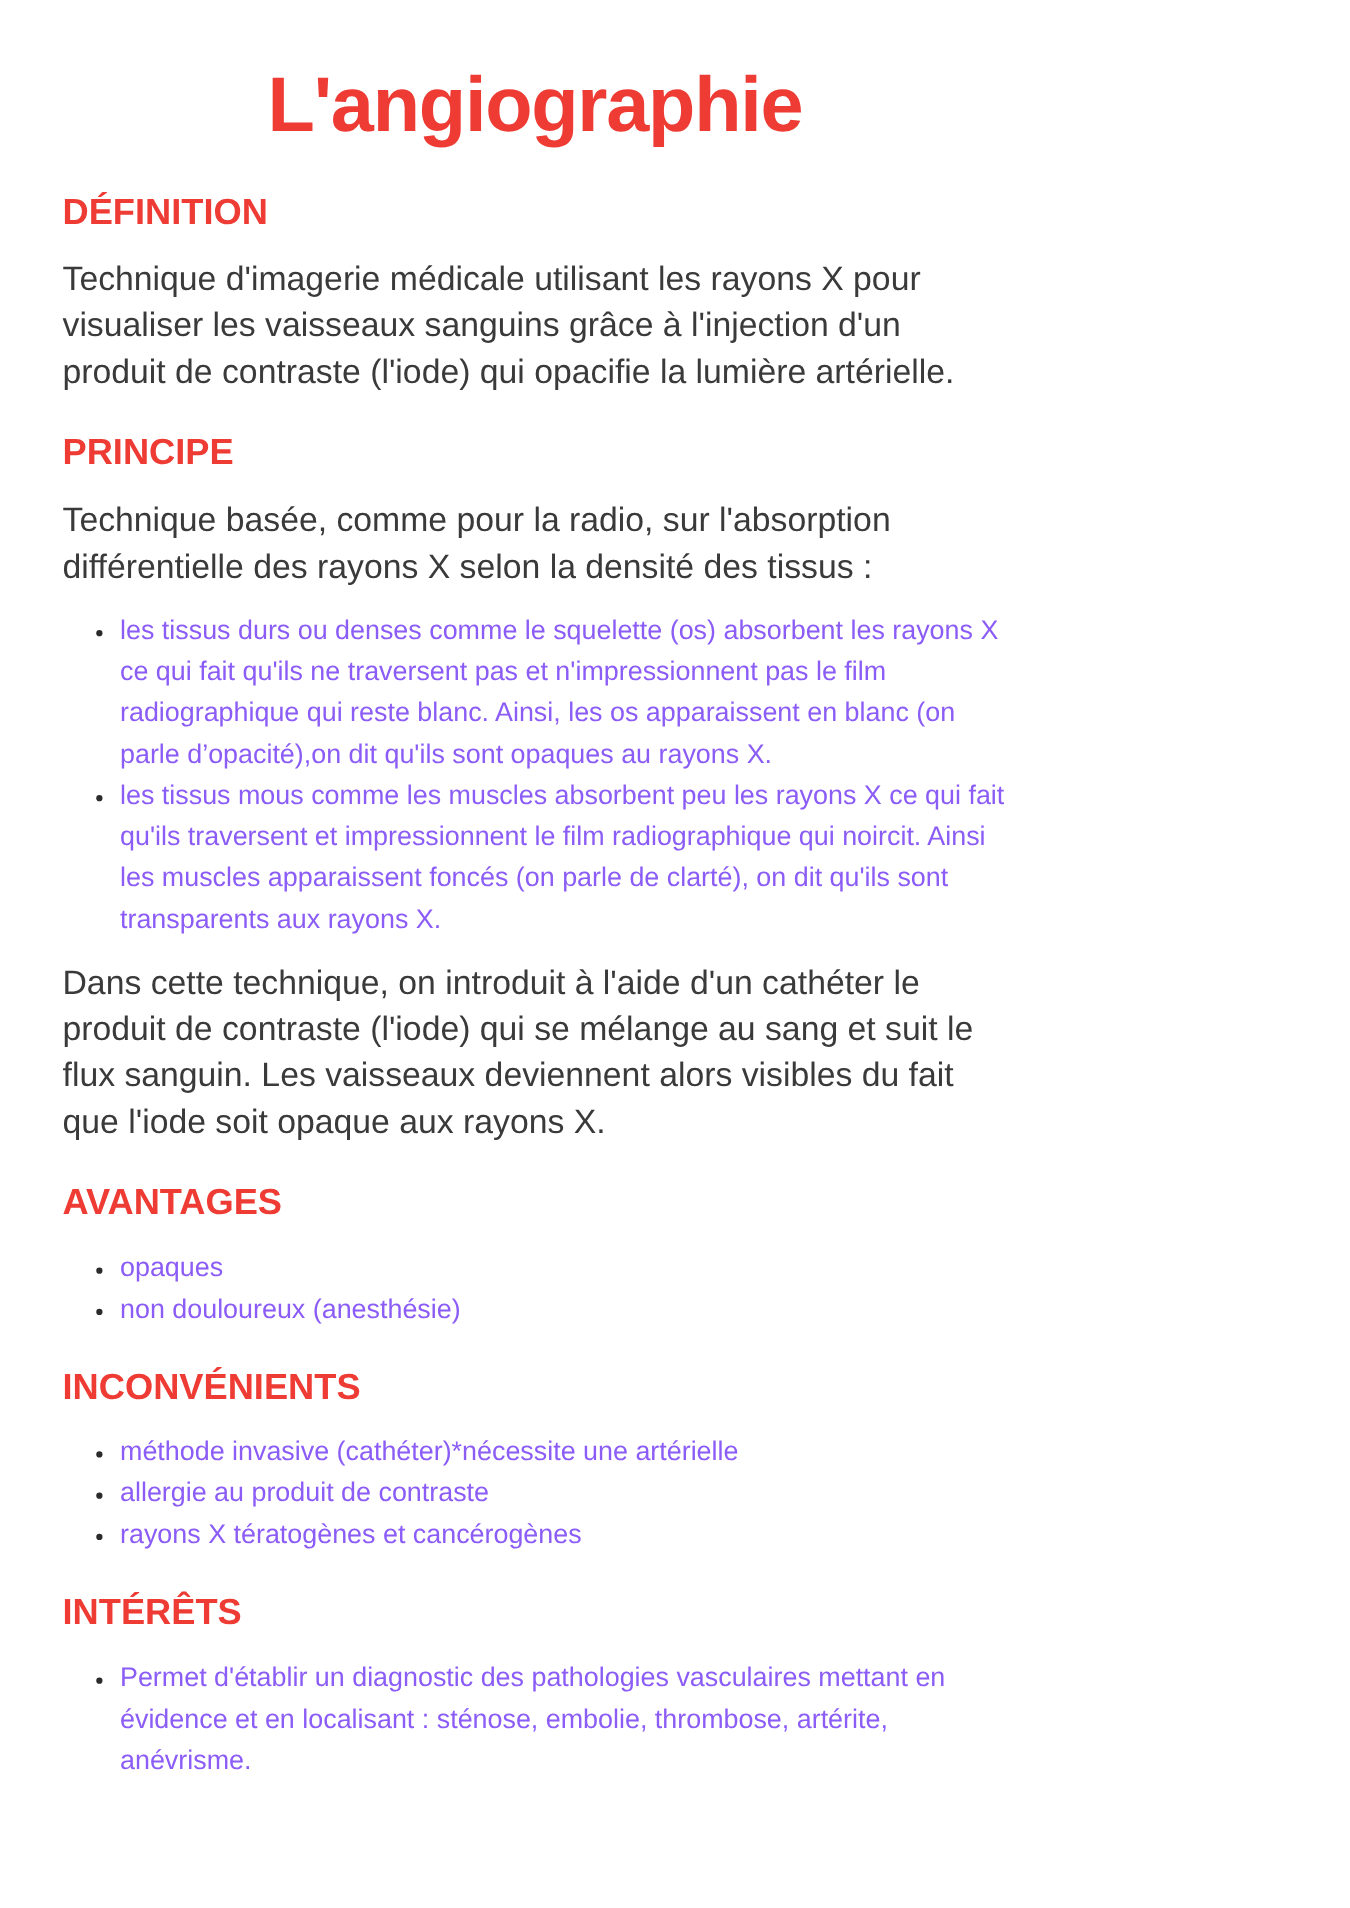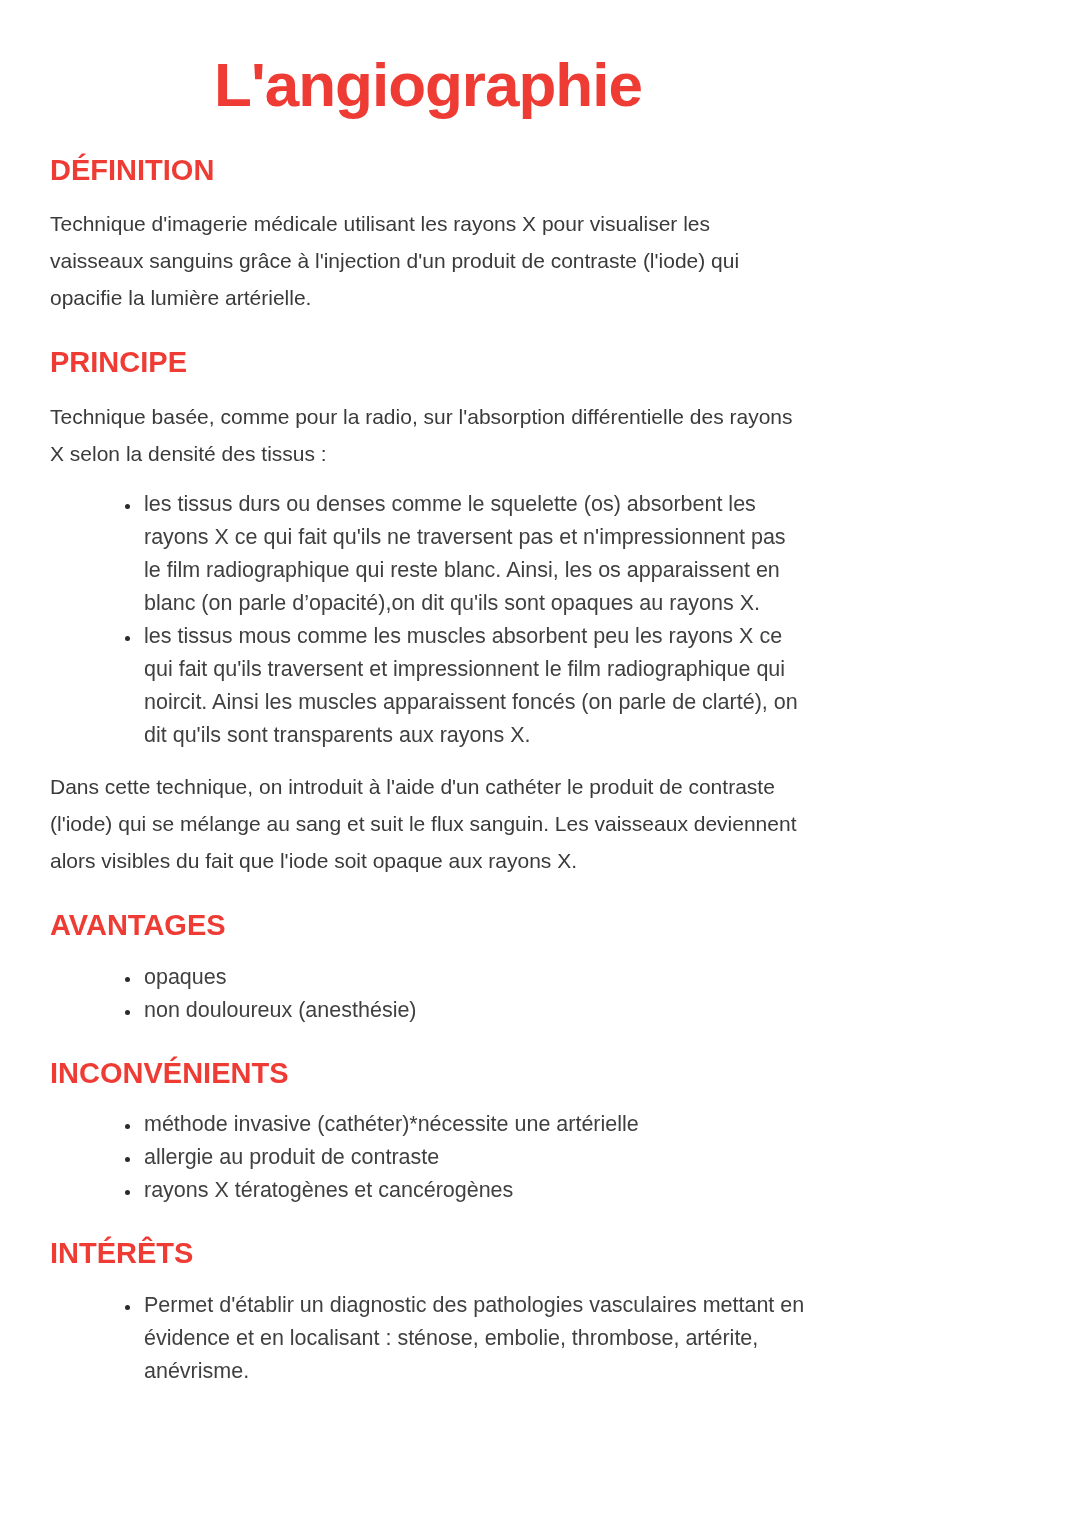--- a/index.html
+++ b/index.html
@@ -28,36 +28,35 @@
     margin-bottom: 6px;
   }
   h2.section-heading {
     font-size: 29px;
     font-weight: 700;
     color: #ee3c35;
     margin-top: 28px;
     line-height: 1.3;
   }
   p.body-text {
-    font-size: 21px;
+    font-size: 27px;
     line-height: 37px;
     margin-top: 16px;
     color: #3a3a3a;
   }
   ul.bullet-list {
     margin-top: 16px;
     padding-left: 44px;
     list-style: disc;
   }
   ul.bullet-list li {
     font-size: 21.5px;
     line-height: 33px;
-    color: #404040;
+    color: #8b5cf6;
     padding-left: 2px;
-    margin-left: 48px;
   }
   ul.bullet-list li::marker {
     color: #2b2b2b;
     font-size: 18px;
   }
 </style>
 </head>
 <body>
 
 <div class="page">

